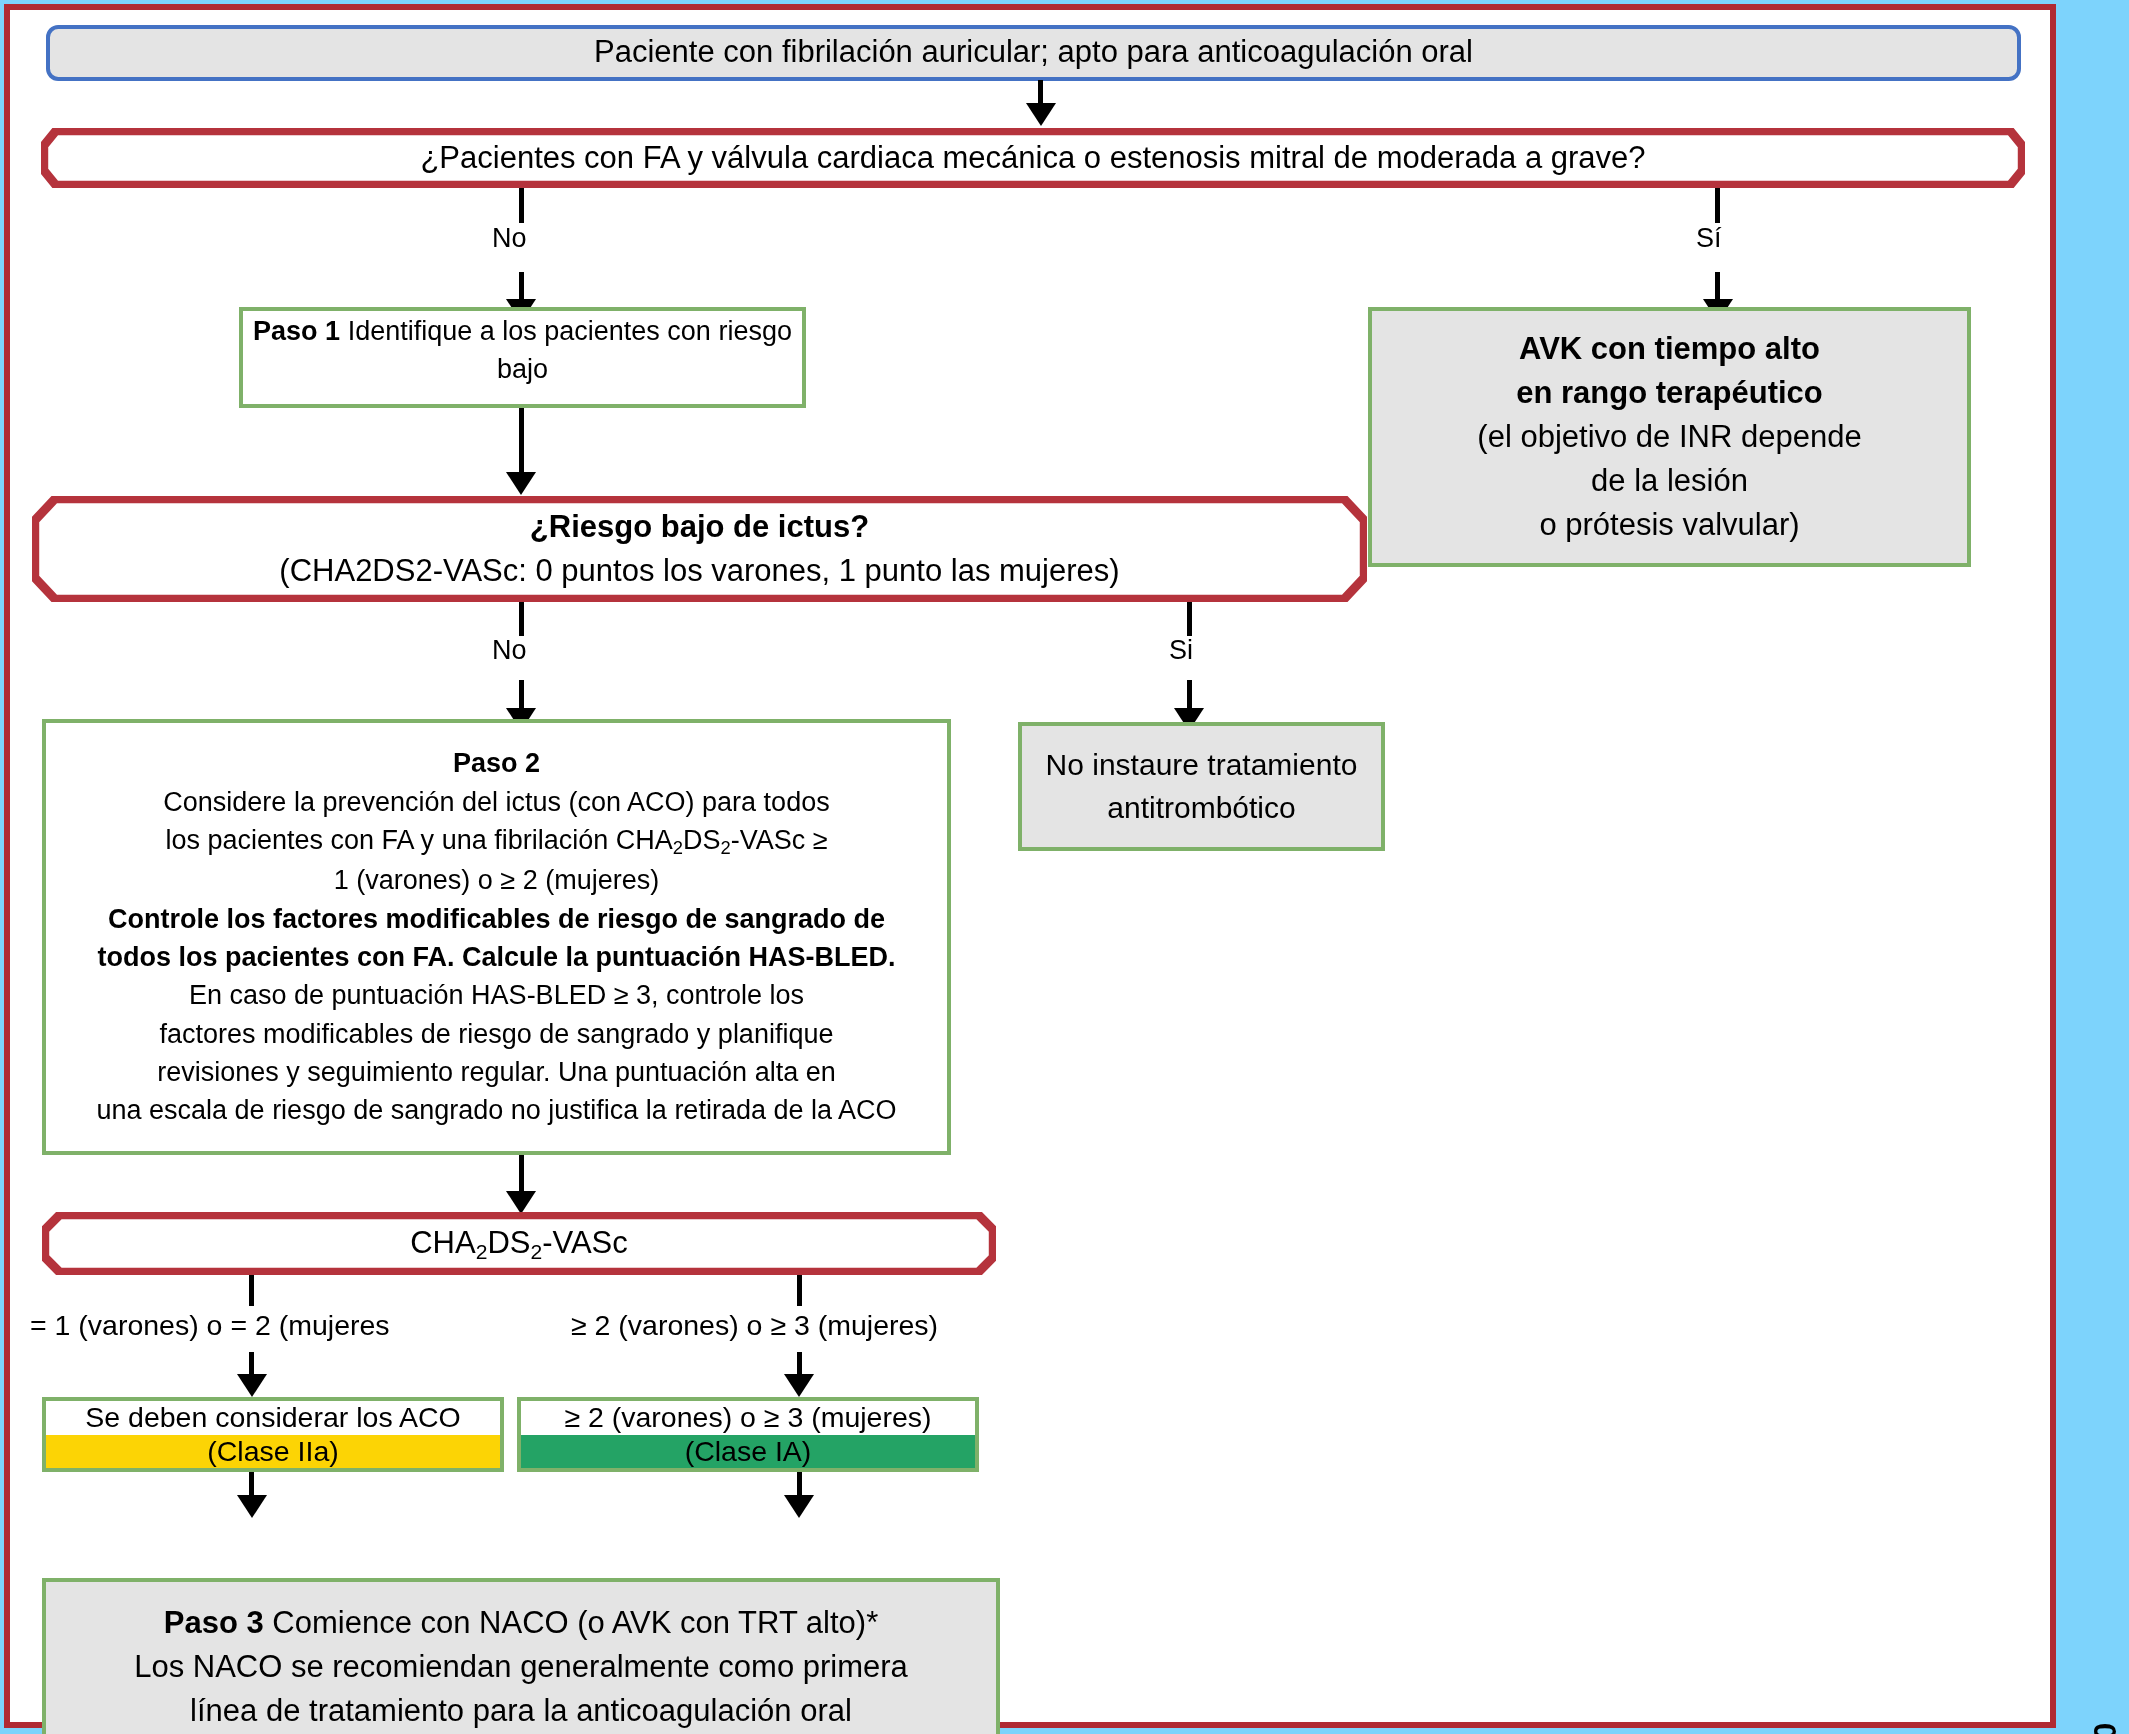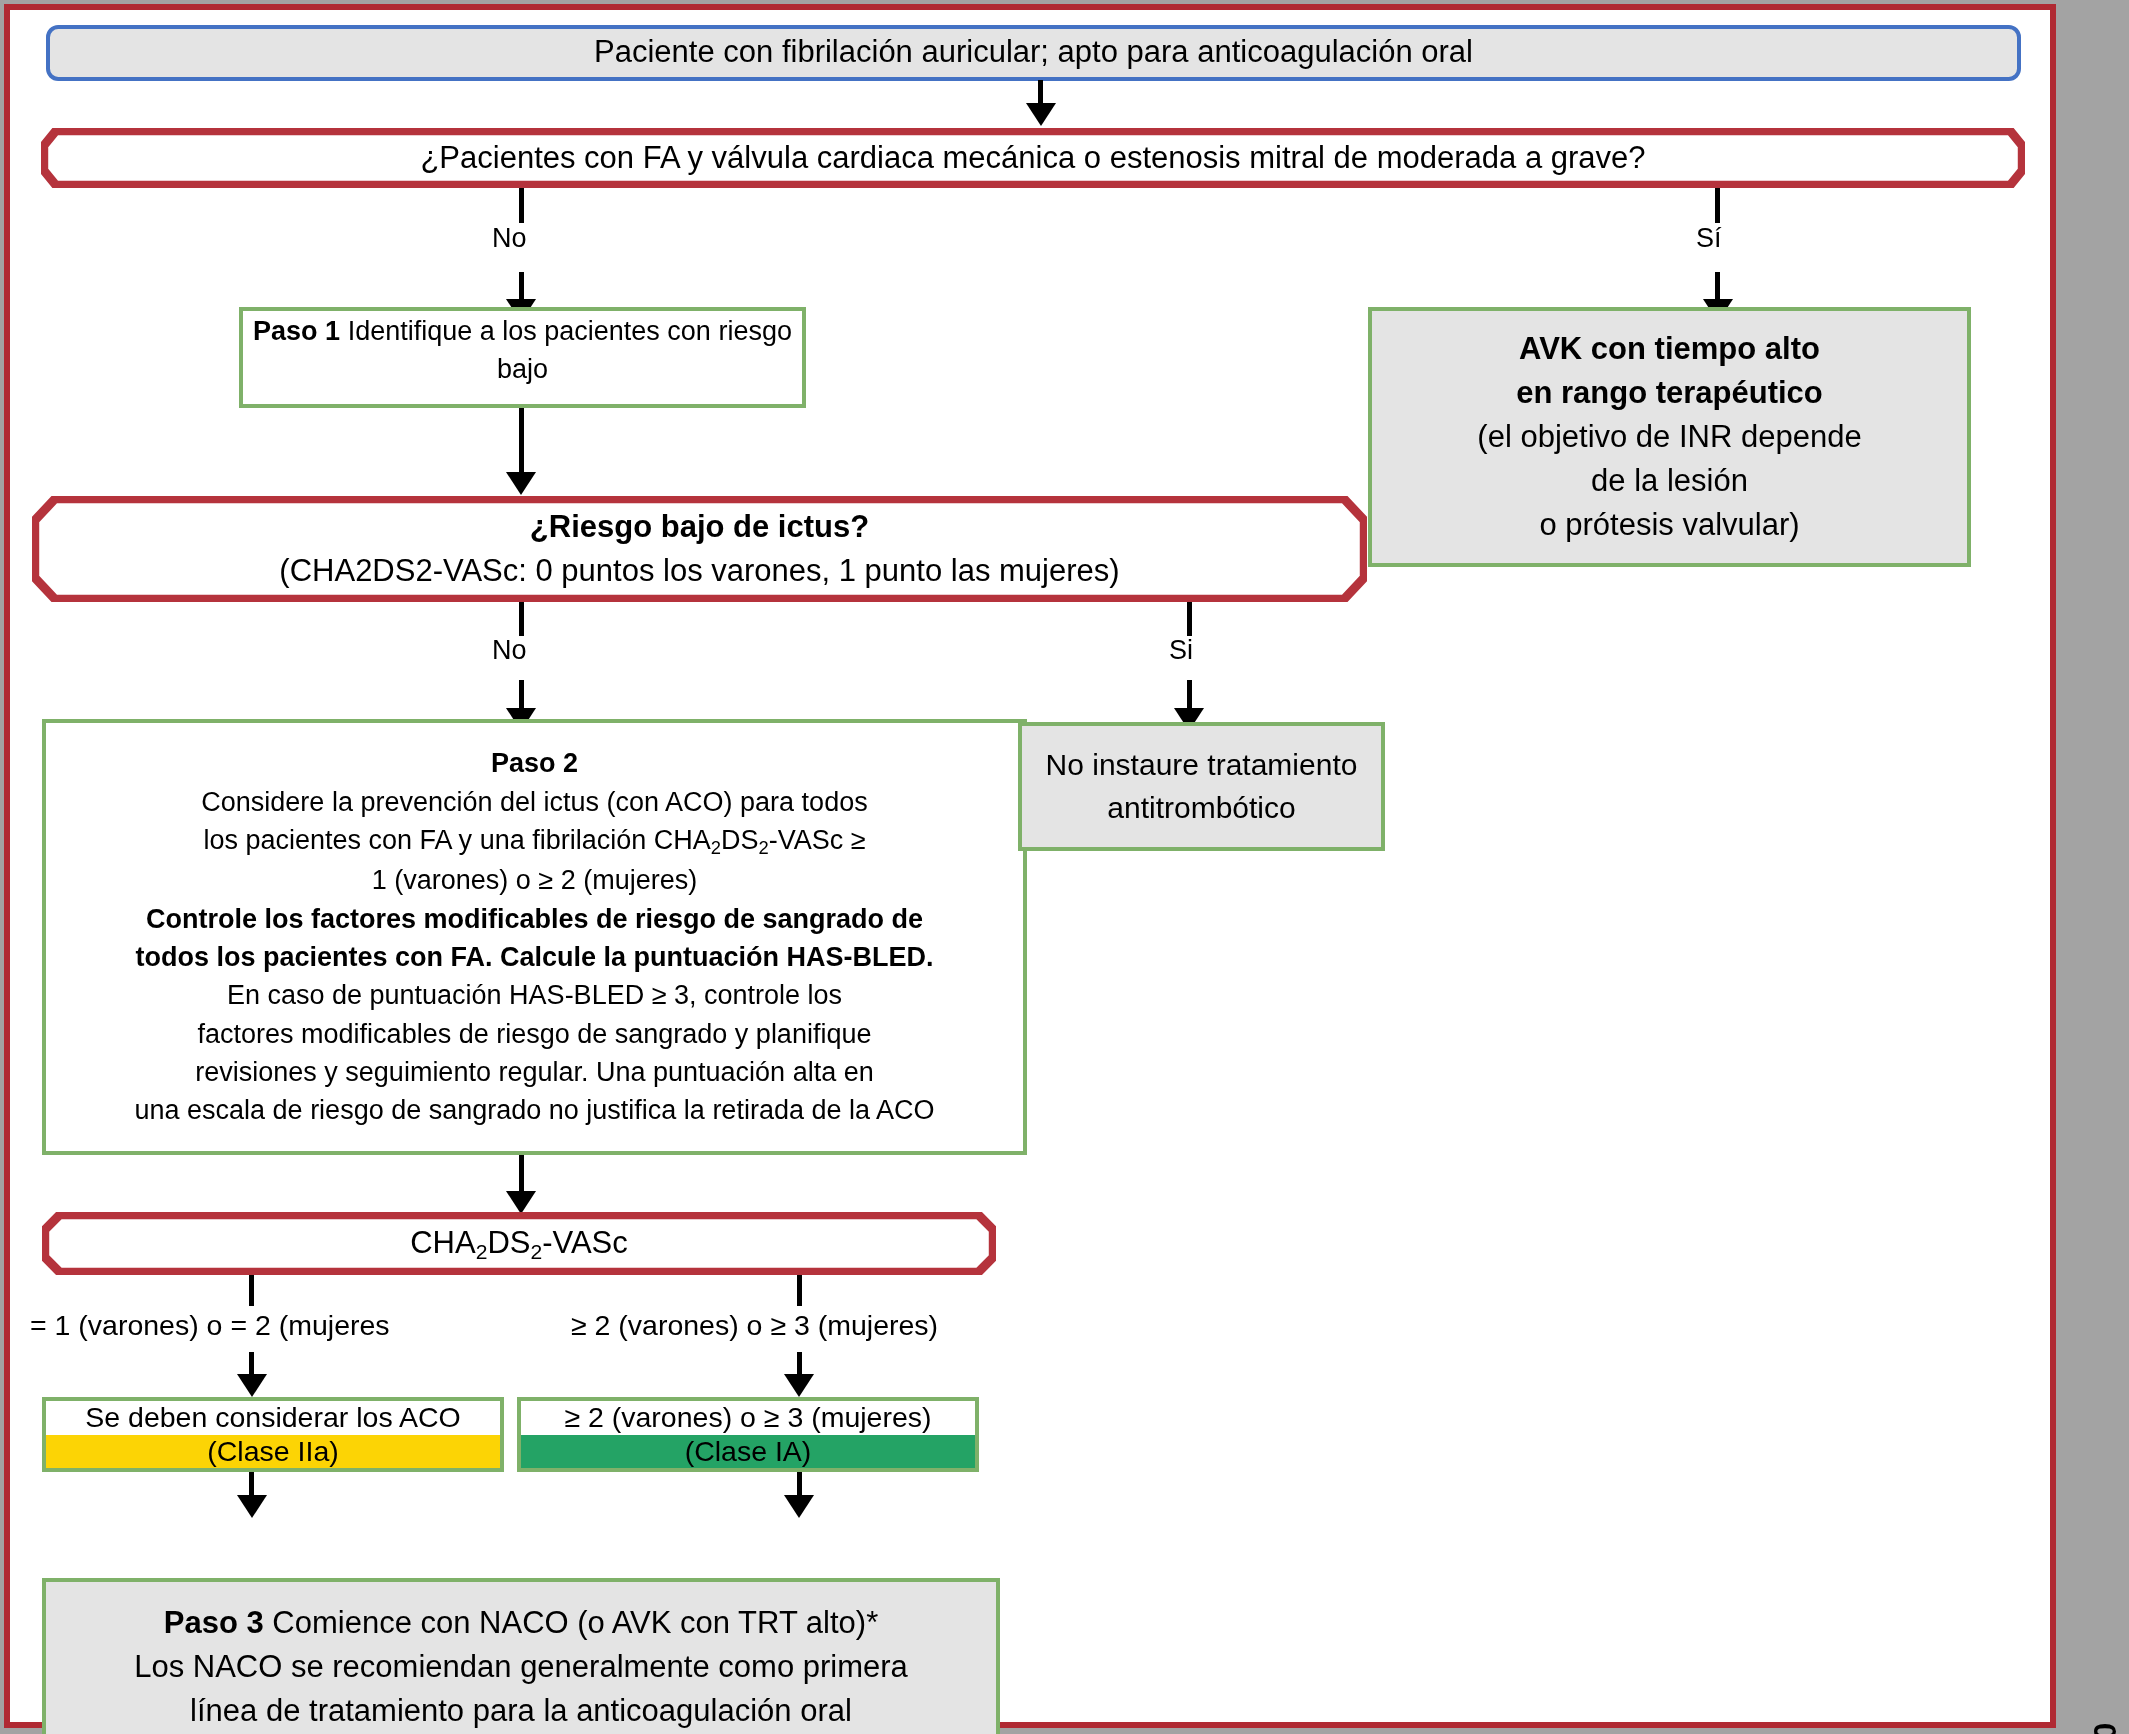--- a/index.html
+++ b/index.html
@@ -4,21 +4,21 @@
 <style>
   html,body{margin:0;padding:0;background:#ffffff;}
   body{
     font-family:"Liberation Sans","DejaVu Sans",sans-serif;
     color:#000;
   }
   #page{
     position:relative;
     width:2129px;
     height:1734px;
-    background:#a3a3a3;
+    background:#7dd3fc;
     overflow:hidden;
   }
   
   #frame{
     position:absolute;
     left:4.1px; top:4.1px;
     width:2052px; height:1724px;
     border:6.8px solid #B02A33;
     border-right-width:6.8px;
     box-sizing:border-box;
@@ -175,21 +175,21 @@
   <div class="vline" style="left:519px; top:602px; height:34px;"></div>
   <span class="elabel" style="left:492px; top:635px;">No</span>
   <div class="vline" style="left:519px; top:680px; height:34px;"></div>
   <div class="arrow" style="left:506px; top:708px;"></div>
 
   <div class="vline" style="left:1187px; top:602px; height:34px;"></div>
   <span class="elabel" style="left:1169px; top:635px;">Si</span>
   <div class="vline" style="left:1187px; top:680px; height:34px;"></div>
   <div class="arrow" style="left:1174px; top:708px;"></div>
 
-  <div class="node greenw" style="left:42px; top:719px; width:985px; height:436px; justify-content:center; padding:6.8px 11px;">
+  <div class="node greenw" style="left:42px; top:719px; width:909px; height:436px; justify-content:center; padding:6.8px 11px;">
     <span class="ln b">Paso 2</span>
     <span class="ln">Considere la prevención del ictus (con ACO) para todos</span>
     <span class="ln"><span>los pacientes con FA y una fibrilación CHA</span><sub>2</sub><span>DS</span><sub>2</sub><span>-VASc ≥</span></span>
     <span class="ln">1 (varones) o ≥ 2 (mujeres)</span>
     <span class="ln b">Controle los factores modificables de riesgo de sangrado de</span>
     <span class="ln b">todos los pacientes con FA. Calcule la puntuación HAS-BLED.</span>
     <span class="ln">En caso de puntuación HAS-BLED ≥ 3, controle los</span>
     <span class="ln">factores modificables de riesgo de sangrado y planifique</span>
     <span class="ln">revisiones y seguimiento regular. Una puntuación alta en</span>
     <span class="ln">una escala de riesgo de sangrado no justifica la retirada de la ACO</span>

